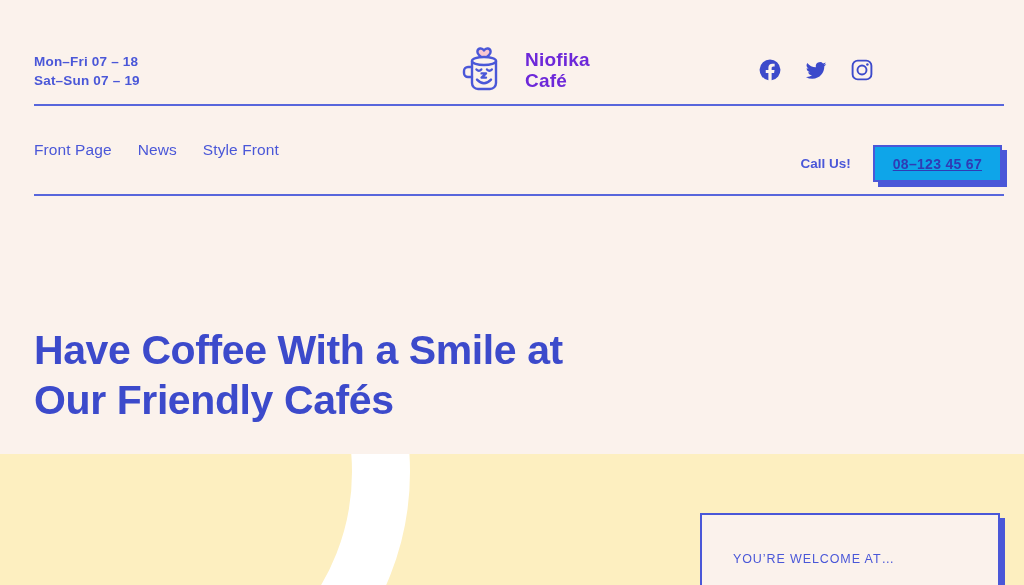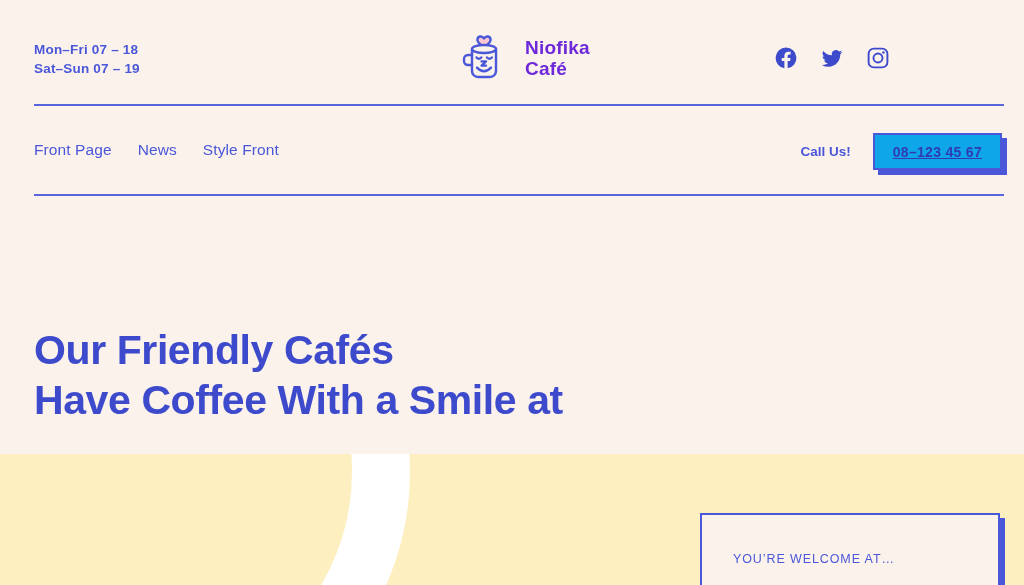--- a/index.html
+++ b/index.html
@@ -19,24 +19,23 @@
     width: 1024px;
     height: 585px;
     background: #FBF2EC;
     overflow: hidden;
   }
 
   
   .header-top {
     position: absolute;
     left: 0;
-    top: 0;
+    top: 12px;
     width: 896px;
     height: 105px;
-    padding-left: 16px;
   }
   .hours {
     position: absolute;
     left: 34px;
     top: 40px;
     color: #4A57D8;
     font-size: 13.5px;
     font-weight: bold;
     line-height: 19px;
     letter-spacing: 0.2px;
@@ -118,21 +117,21 @@
     font-weight: normal;
     letter-spacing: 0.1px;
     text-decoration: none;
     white-space: nowrap;
     cursor: pointer;
   }
 
   .call-group {
     position: absolute;
     right: 22px;
-    top: 27px;
+    top: 39px;
     display: flex;
     align-items: center;
     gap: 22px;
   }
   .call-label {
     color: #4A57D8;
     font-size: 13.5px;
     font-weight: bold;
     white-space: nowrap;
   }
@@ -294,22 +293,22 @@
     <div class="call-group">
       <span class="call-label">Call Us!</span>
       <a class="phone-button" href="#">08–123 45 67</a>
     </div>
   </div>
 
   <div class="divider divider-bottom"></div>
 
   <div class="hero">
     <h1 class="hero-title">
+      <span>Have Coffee With a Smile at</span>
       <span>Our Friendly Cafés</span>
-      <span>Have Coffee With a Smile at</span>
     </h1>
   </div>
 
   <div class="band">
     <div class="band-arc"></div>
   </div>
 
   <div class="welcome-card">
     <div class="welcome-text">YOU’RE WELCOME AT…</div>
   </div>

